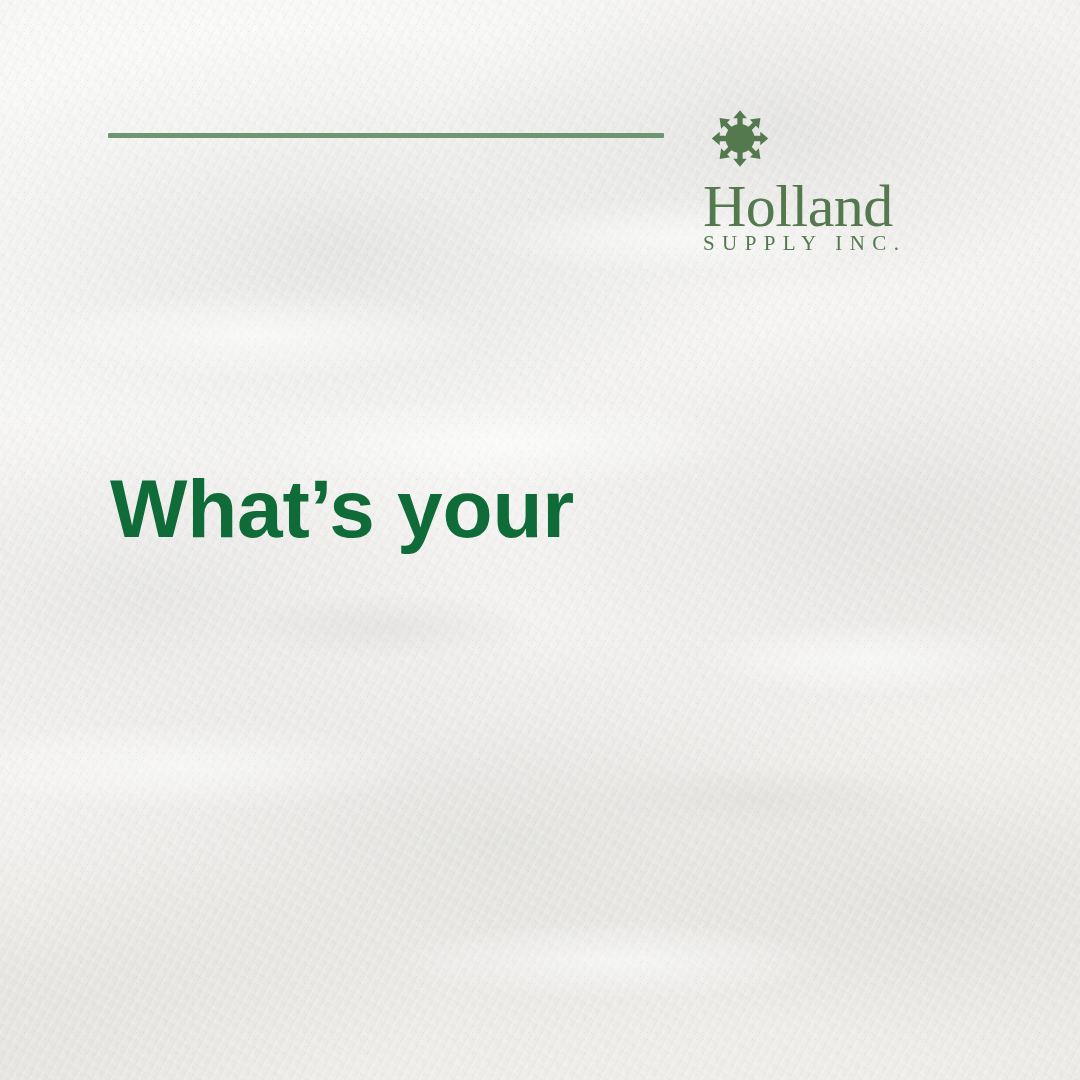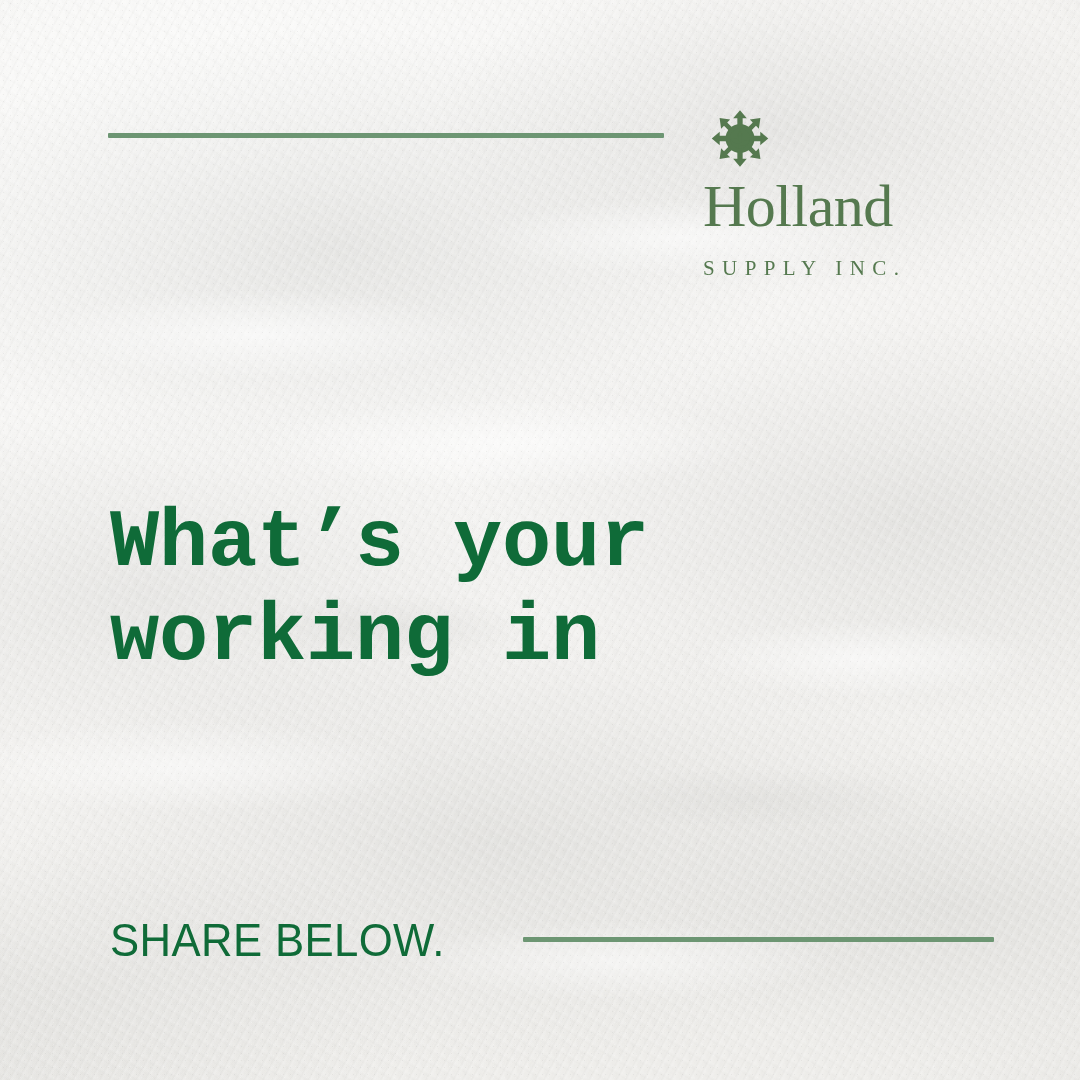--- a/index.html
+++ b/index.html
@@ -141,37 +141,36 @@
     white-space: nowrap;
   }
   .logo-sub {
     font-family: "Liberation Serif", "DejaVu Serif", serif;
     font-size: 21px;
     line-height: 1;
     color: #55794f;
     letter-spacing: 7.4px;
     text-align: right;
     padding-right: 2px;
-    margin-top: 27px;
+    margin-top: 2px;
     white-space: nowrap;
   }
 
   
   .headline {
     position: absolute;
     left: 110px;
     top: 462px;
     width: 830px;
-    font-family: Liberation Mono, monospace;
+    font-family: Liberation Sans, sans-serif;
     font-size: 82px;
     line-height: 94px;
     font-weight: 700;
     color: #0f6b38;
     letter-spacing: -0.2px;
-    margin-top: 35px;
   }
   .headline .hl-line { display: block; white-space: nowrap; }
 
   
   .share-row {
     position: absolute;
     left: 110px;
     top: 916px;
     width: 870px;
     display: flex;
@@ -251,22 +250,17 @@
         </svg>
       </span>
       <span class="logo-words">
         <span class="logo-name">Holland</span>
         <span class="logo-sub">SUPPLY INC.</span>
       </span>
     </div>
 
     <div class="headline">
       <span class="hl-line">What’s your</span>
-      <span class="hl-line">working in</span>
     </div>
 
-    <div class="share-row">
-      <span class="share-label">SHARE BELOW.</span>
-      <span class="rule-bottom"></span>
-    </div>
 
   </div>
 </div>
 
 </body></html>

